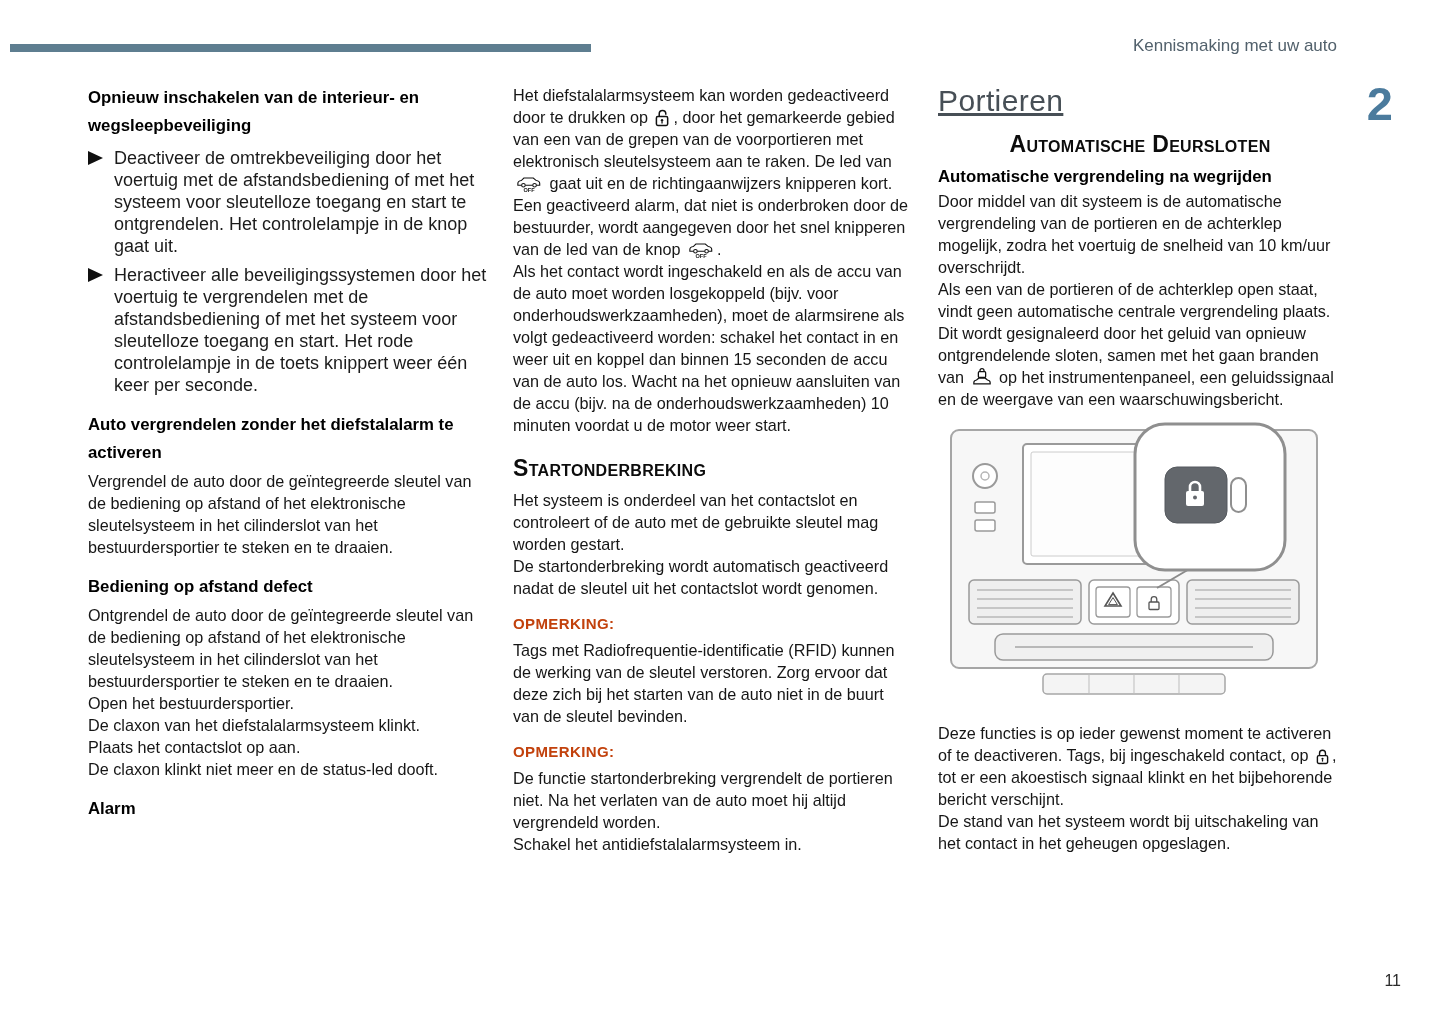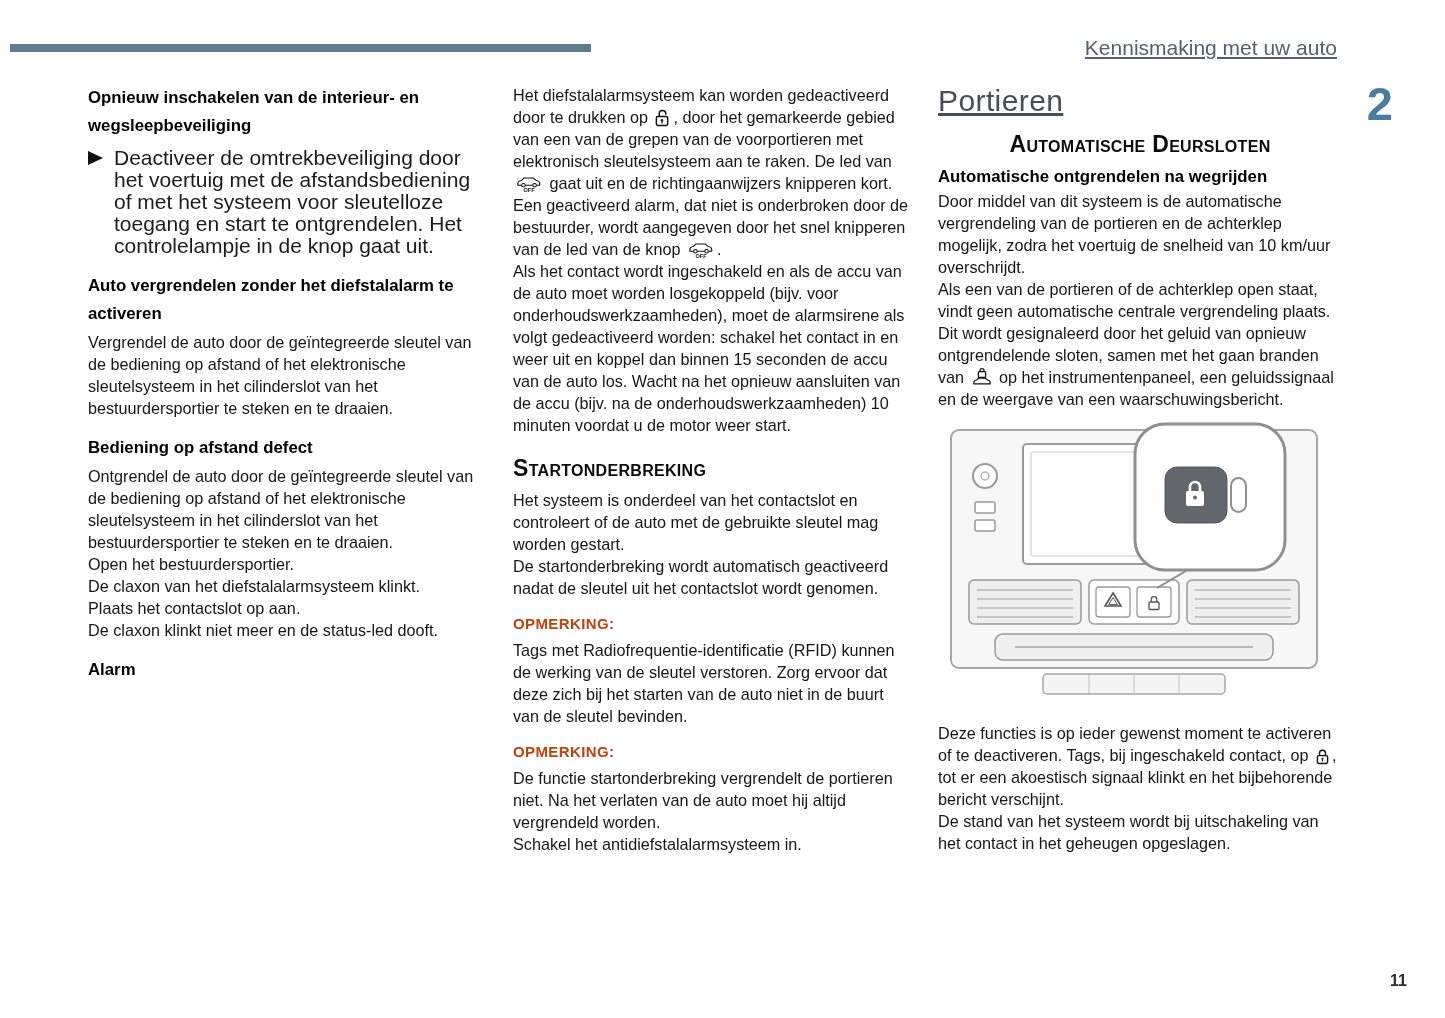--- a/index.html
+++ b/index.html
@@ -1,37 +1,37 @@
 <!DOCTYPE html>
 <html><head>
 <meta charset="utf-8">
 <style>
   * { margin:0; padding:0; box-sizing:border-box; }
   html,body { background:#ffffff; }
   body { font-family:"Liberation Sans", sans-serif; }
   .page { position:relative; width:1445px; height:1018px; background:#fff; overflow:hidden; color:#1b1b1b; }
 
   .topbar { position:absolute; left:10px; top:44px; width:581px; height:8px; background:#5e7e90; }
-  .header-title { position:absolute; top:36px; right:108px; font-size:21px; color:#52616c;text-decoration:underline; }
+  .header-title { position:absolute; top:36px; right:108px; font-size:17px; color:#52616c; }
   .chapter-num { position:absolute; top:80px; right:52px; font-size:47px; font-weight:700; color:#4b7b9d; line-height:1; }
-  .pagenum { position:absolute; right:38px; bottom:28px; font-size:16px; font-weight:700; color:#2b2b2b; }
+  .pagenum { position:absolute; right:44px; bottom:28px; font-size:16px; font-weight:400; color:#2b2b2b; }
 
   .col { position:absolute; top:84px; }
   .col1 { left:88px;  width:399px; }
   .col2 { left:513px; width:400px; }
   .col3 { left:938px; width:404px; }
 
   p.body { font-size:16.2px; line-height:22px; white-space:pre-line; color:#161616; }
   h3.bh { font-size:16.8px; font-weight:700; line-height:28px; margin:15px 0 3px; color:#000; }
   .col1 h3.bh:first-child { margin-top:0; }
 
   .bullet { display:flex; gap:11px; margin:7px 0 3px; }
   .bullet .tri { flex:0 0 auto; width:0; height:0; margin-top:4px;
     border-left:15px solid #101010; border-top:7px solid transparent; border-bottom:7px solid transparent; }
-  .bullet p { font-size:21px; line-height:22px; white-space:pre-line; }
+  .bullet p { font-size:18px; line-height:22px; white-space:pre-line; }
 
   h2.sc { font-variant:small-caps; font-weight:700; font-size:23px; letter-spacing:.3px;
     margin:20px 0 8px; color:#0c0c0c; line-height:1.1; }
   .col3 h2.sc { margin-top:6px;text-align:center; }
 
   .note-label { font-size:15px; font-weight:700; letter-spacing:.4px; margin:16px 0 7px; color:#c2410c; }
 
   h1.portieren { font-size:30px; font-weight:400; color:#474f56; letter-spacing:.4px; margin:0 0 14px;text-decoration:underline; }
   h3.subh { font-size:16.8px; font-weight:700; margin:10px 0 3px; color:#000; }
 
@@ -50,20 +50,24 @@
   <div class="header-title">Kennismaking met uw auto</div>
   <div class="chapter-num">2</div>
   <div class="pagenum">11</div>
 
   <div class="col col1">
     <h3 class="bh">Opnieuw inschakelen van de interieur- en wegsleepbeveiliging</h3>
 
     <div class="bullet">
       <span class="tri"></span>
       <p>Deactiveer de omtrekbeveiliging door het voertuig met de afstandsbediening of met het systeem voor sleutelloze toegang en start te ontgrendelen. Het controlelampje in de knop gaat uit.</p>
+    </div>
+    <div class="bullet">
+      <span class="tri"></span>
+      <p>Heractiveer alle beveiligingssystemen door het voertuig te vergrendelen met de afstandsbediening of met het systeem voor sleutelloze toegang en start. Het rode controlelampje in de toets knippert weer één keer per seconde.</p>
     </div>
 
     <h3 class="bh">Auto vergrendelen zonder het diefstalalarm te activeren</h3>
     <p class="body">Vergrendel de auto door de geïntegreerde sleutel van de bediening op afstand of het elektronische sleutelsysteem in het cilinderslot van het bestuurdersportier te steken en te draaien.</p>
 
     <h3 class="bh">Bediening op afstand defect</h3>
     <p class="body">Ontgrendel de auto door de geïntegreerde sleutel van de bediening op afstand of het elektronische sleutelsysteem in het cilinderslot van het bestuurdersportier te steken en te draaien.
 Open het bestuurdersportier.
 De claxon van het diefstalalarmsysteem klinkt.
 Plaats het contactslot op aan.
@@ -100,21 +104,21 @@
     <p class="body">Tags met Radiofrequentie-identificatie (RFID) kunnen de werking van de sleutel verstoren. Zorg ervoor dat deze zich bij het starten van de auto niet in de buurt van de sleutel bevinden.</p>
 
     <div class="note-label">OPMERKING:</div>
     <p class="body">De functie startonderbreking vergrendelt de portieren niet. Na het verlaten van de auto moet hij altijd vergrendeld worden.
 Schakel het antidiefstalalarmsysteem in.</p>
   </div>
 
   <div class="col col3">
     <h1 class="portieren">Portieren</h1>
     <h2 class="sc">Automatische Deursloten</h2>
-    <h3 class="subh">Automatische ontgrendelen na wegrijden</h3>
+    <h3 class="subh">Automatische vergrendeling na wegrijden</h3>
 
     <p class="body"><span>Door middel van dit systeem is de automatische vergrendeling van de portieren en de achterklep mogelijk, zodra het voertuig de snelheid van 10 km/uur overschrijdt.
 Als een van de portieren of de achterklep open staat, vindt geen automatische centrale vergrendeling plaats. Dit wordt gesignaleerd door het geluid van opnieuw ontgrendelende sloten, samen met het gaan branden van </span><span class="icon"><svg width="20" height="20" viewBox="0 0 22 22">
             <rect x="7" y="5.2" width="8" height="6.3" rx="1" fill="none" stroke="#111" stroke-width="1.4"></rect>
             <path d="M8.8 5.2 V3.9 a2.2 2.2 0 0 1 4.4 0 V5.2" fill="none" stroke="#111" stroke-width="1.4"></path>
             <path d="M2 18.5 v-1.3 q0-2.4 3-2.9 l2.4-2 h7.2 l2.4 2 q3 .5 3 2.9 v1.3 z" fill="none" stroke="#111" stroke-width="1.3"></path>
           </svg></span><span> op het instrumentenpaneel, een geluidssignaal en de weergave van een waarschuwingsbericht.</span></p>
 
     <div class="figure">
       <svg viewBox="0 0 390 292">

